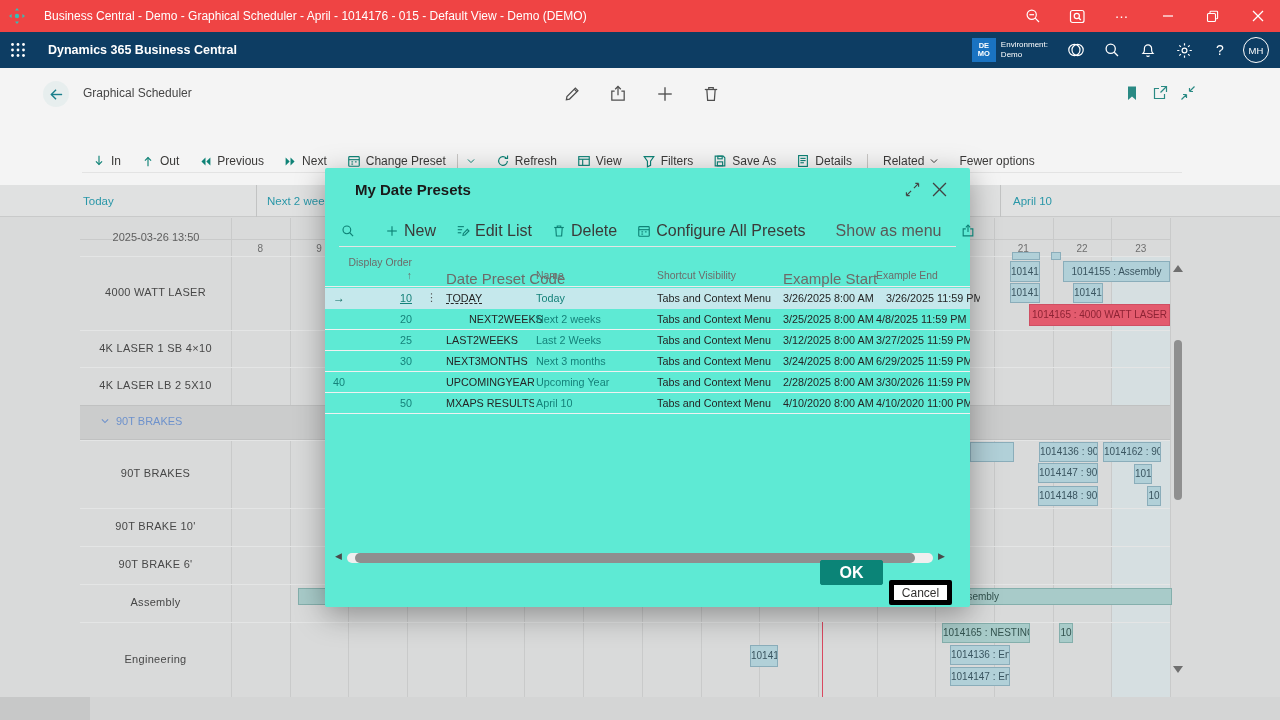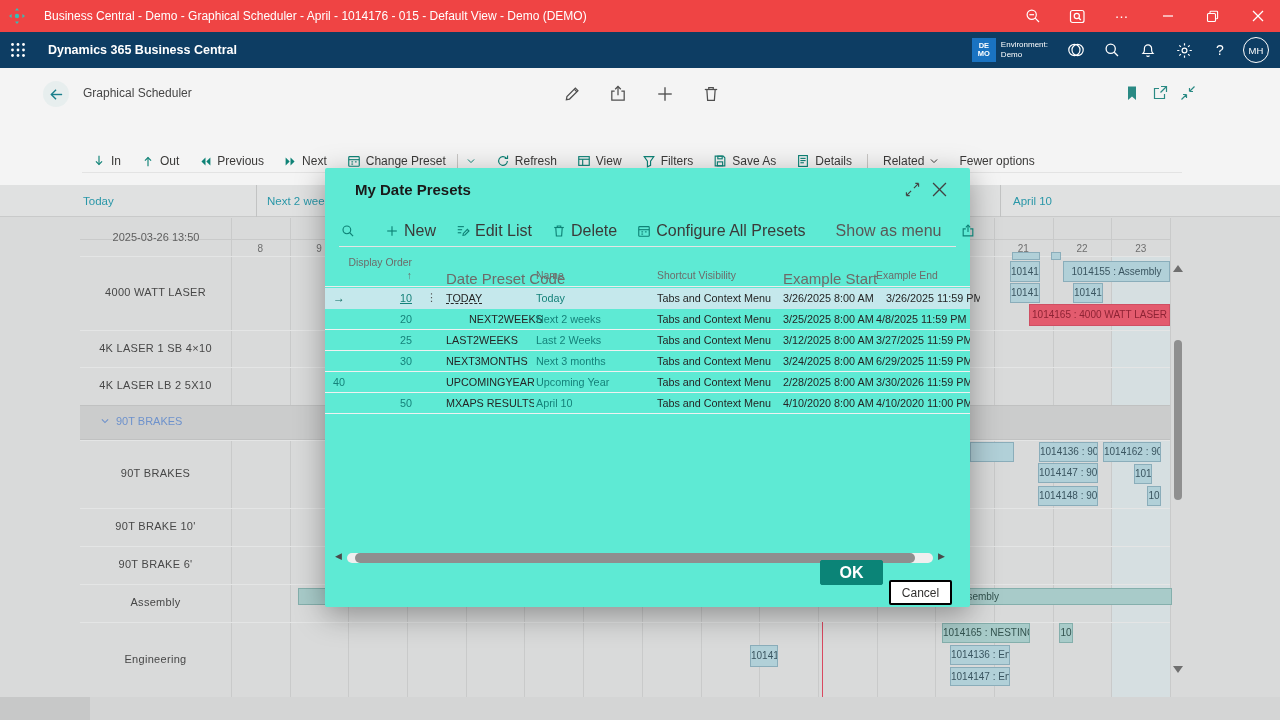--- a/index.html
+++ b/index.html
@@ -62,21 +62,21 @@
 .dlg-row.sel{background:#c5e8ec;border-bottom:1px solid #c5e8ec}
 .cell{position:absolute;top:4px;white-space:nowrap;overflow:hidden;color:#252525}
 .cell.link{color:#15827a}
 .dlg-scroll{position:absolute;left:0;top:382px;width:645px;height:16px}
 .dlg-track{position:absolute;left:22px;top:3px;width:586px;height:10px;background:#efefef;border-radius:6px}
 .dlg-thumb{position:absolute;left:30px;top:3px;width:560px;height:10px;background:#8f8f8f;border-radius:6px}
 .dlg-scroll .tri{position:absolute;top:1px;color:#4a4a4a;font-size:9px}
 #ok-btn{position:absolute;left:495px;top:392px;width:63px;height:25px;background:#0b8477;color:#fff;
   font-size:16px;font-weight:bold;border:1px solid #0b8477;border-radius:2px;display:flex;align-items:center;justify-content:center}
 #cancel-btn{position:absolute;left:564px;top:412px;width:63px;height:25px;background:#fff;color:#323130;
-  font-size:12px;border:2px solid #000000;border-radius:2px;display:flex;align-items:center;justify-content:center}
+  font-size:12px;border:5px solid #000000;border-radius:2px;display:flex;align-items:center;justify-content:center}
 </style>
 </head>
 <body>
 
 <div id="root">
 
   <div id="titlebar">
     <span id="appicon">
       <svg width="16" height="16" viewBox="0 0 16 16">
           <g fill="#35c0b6">

